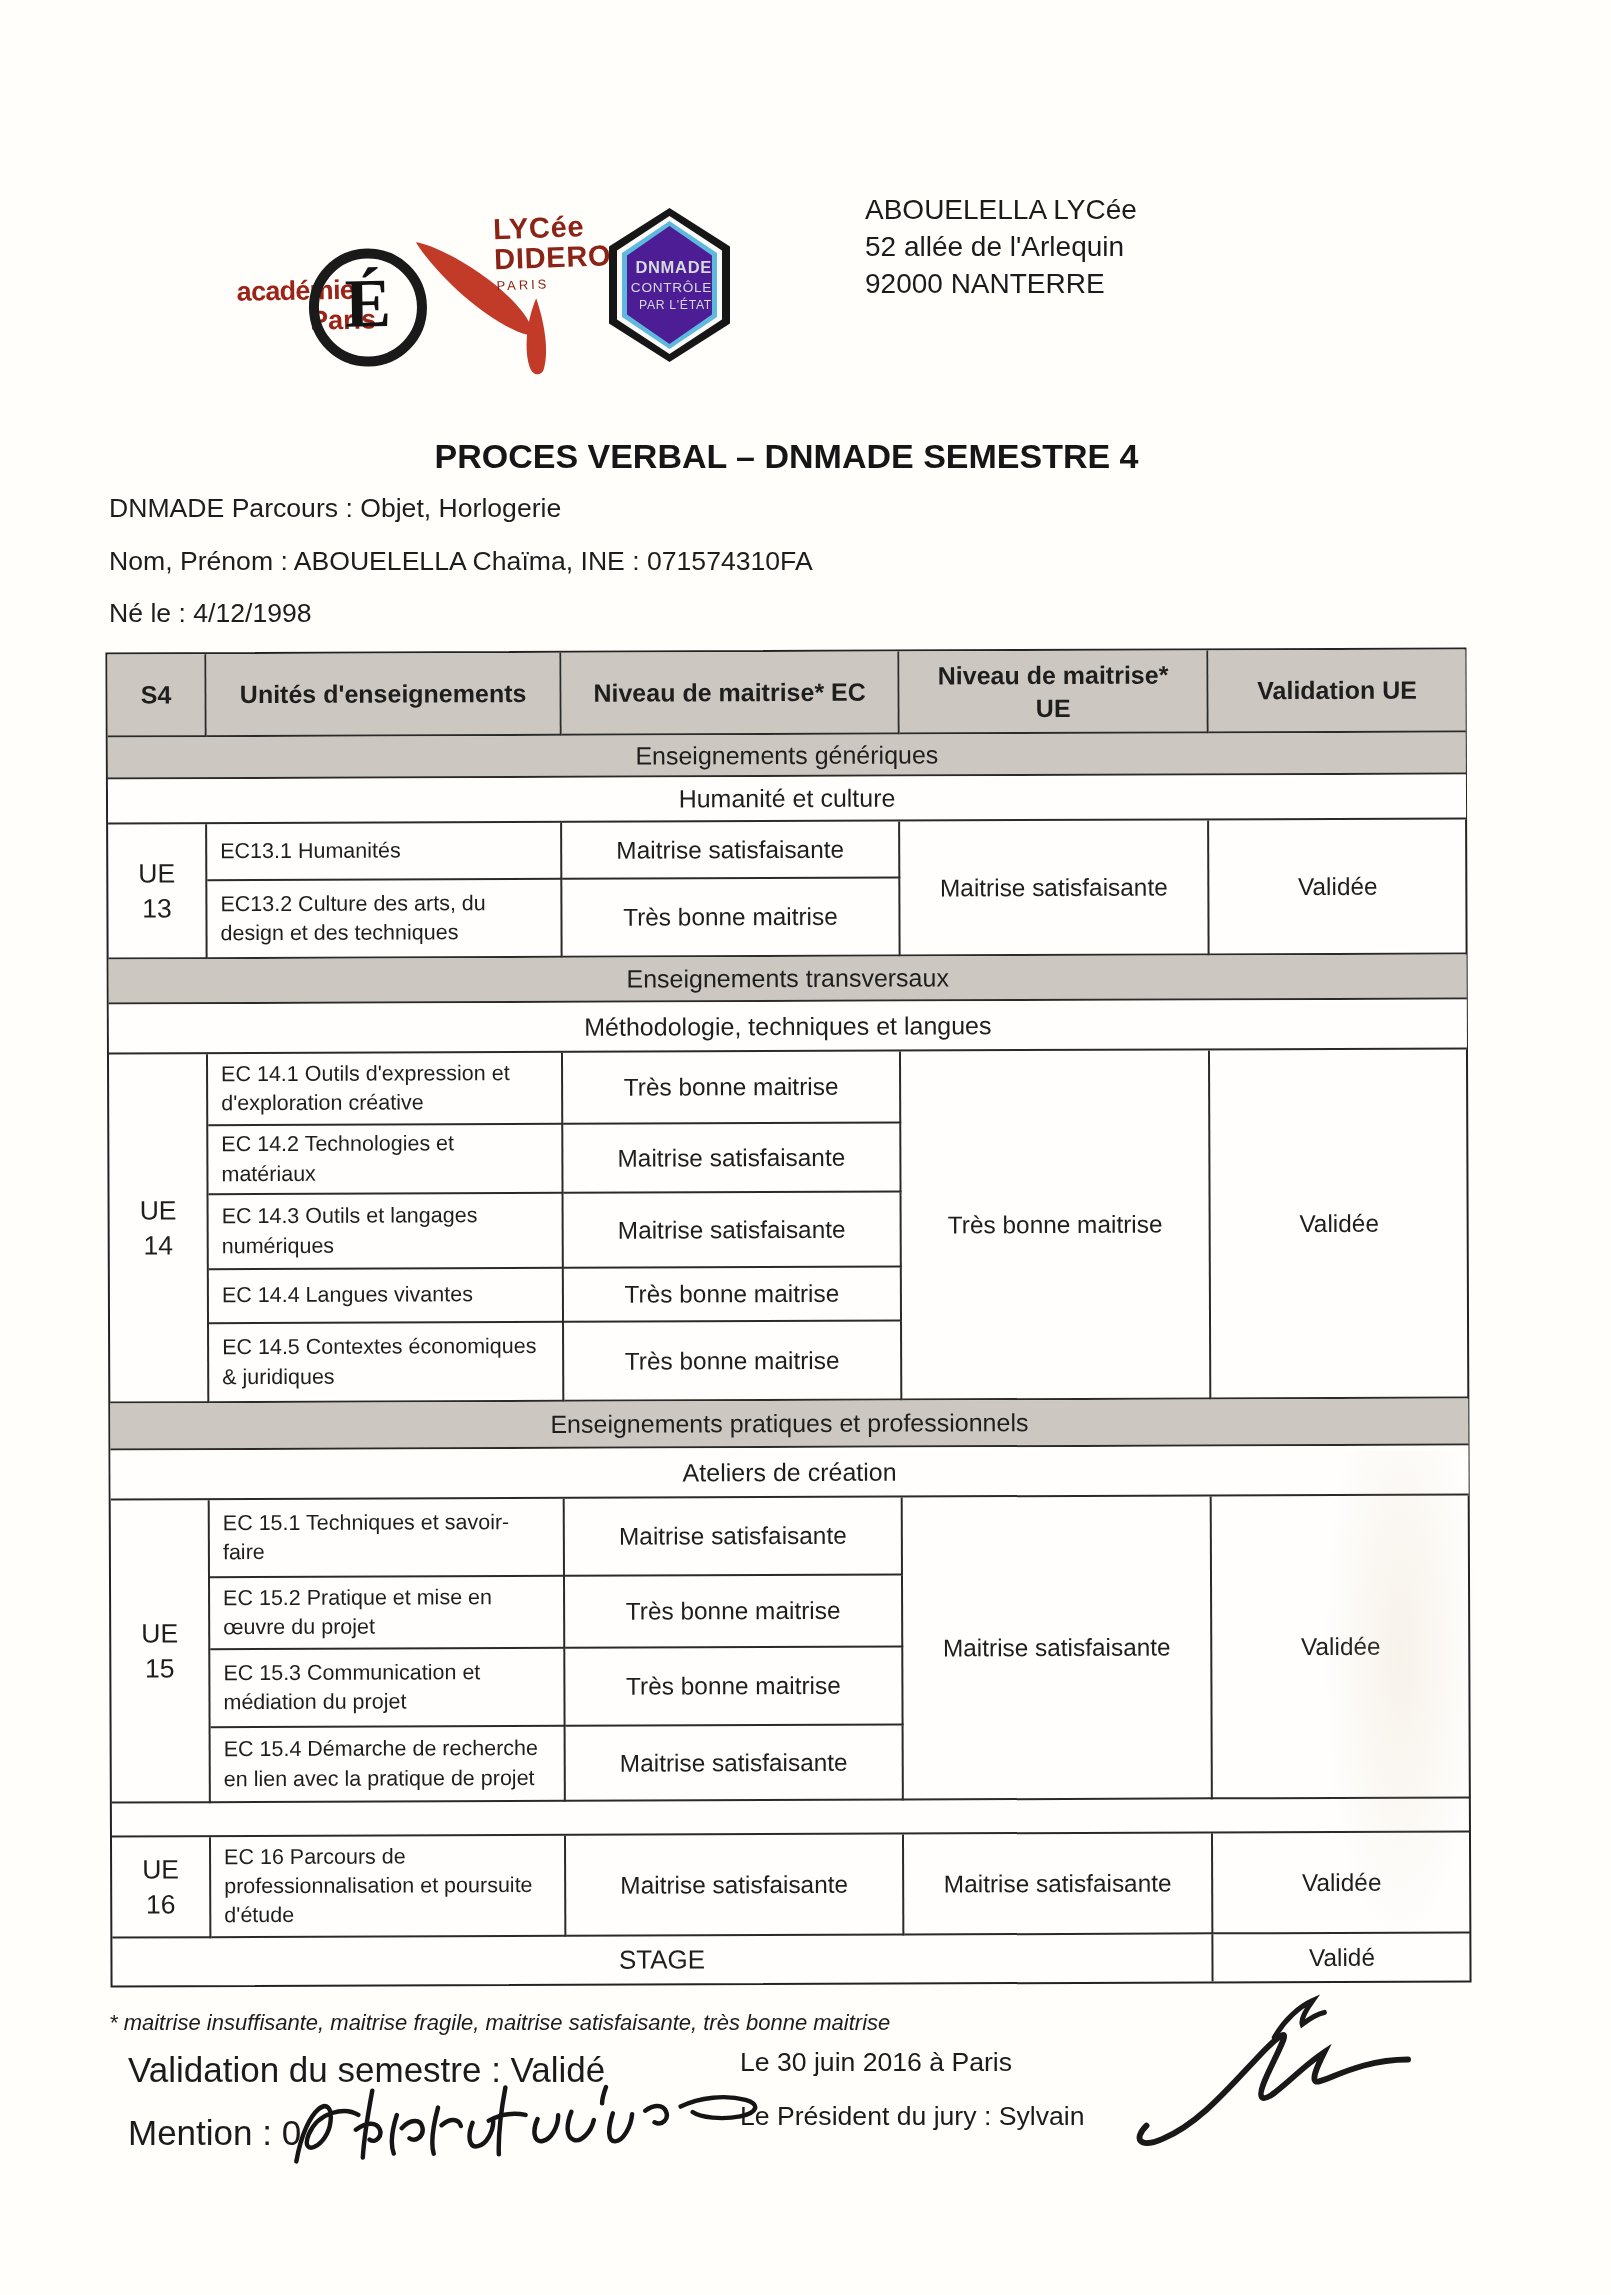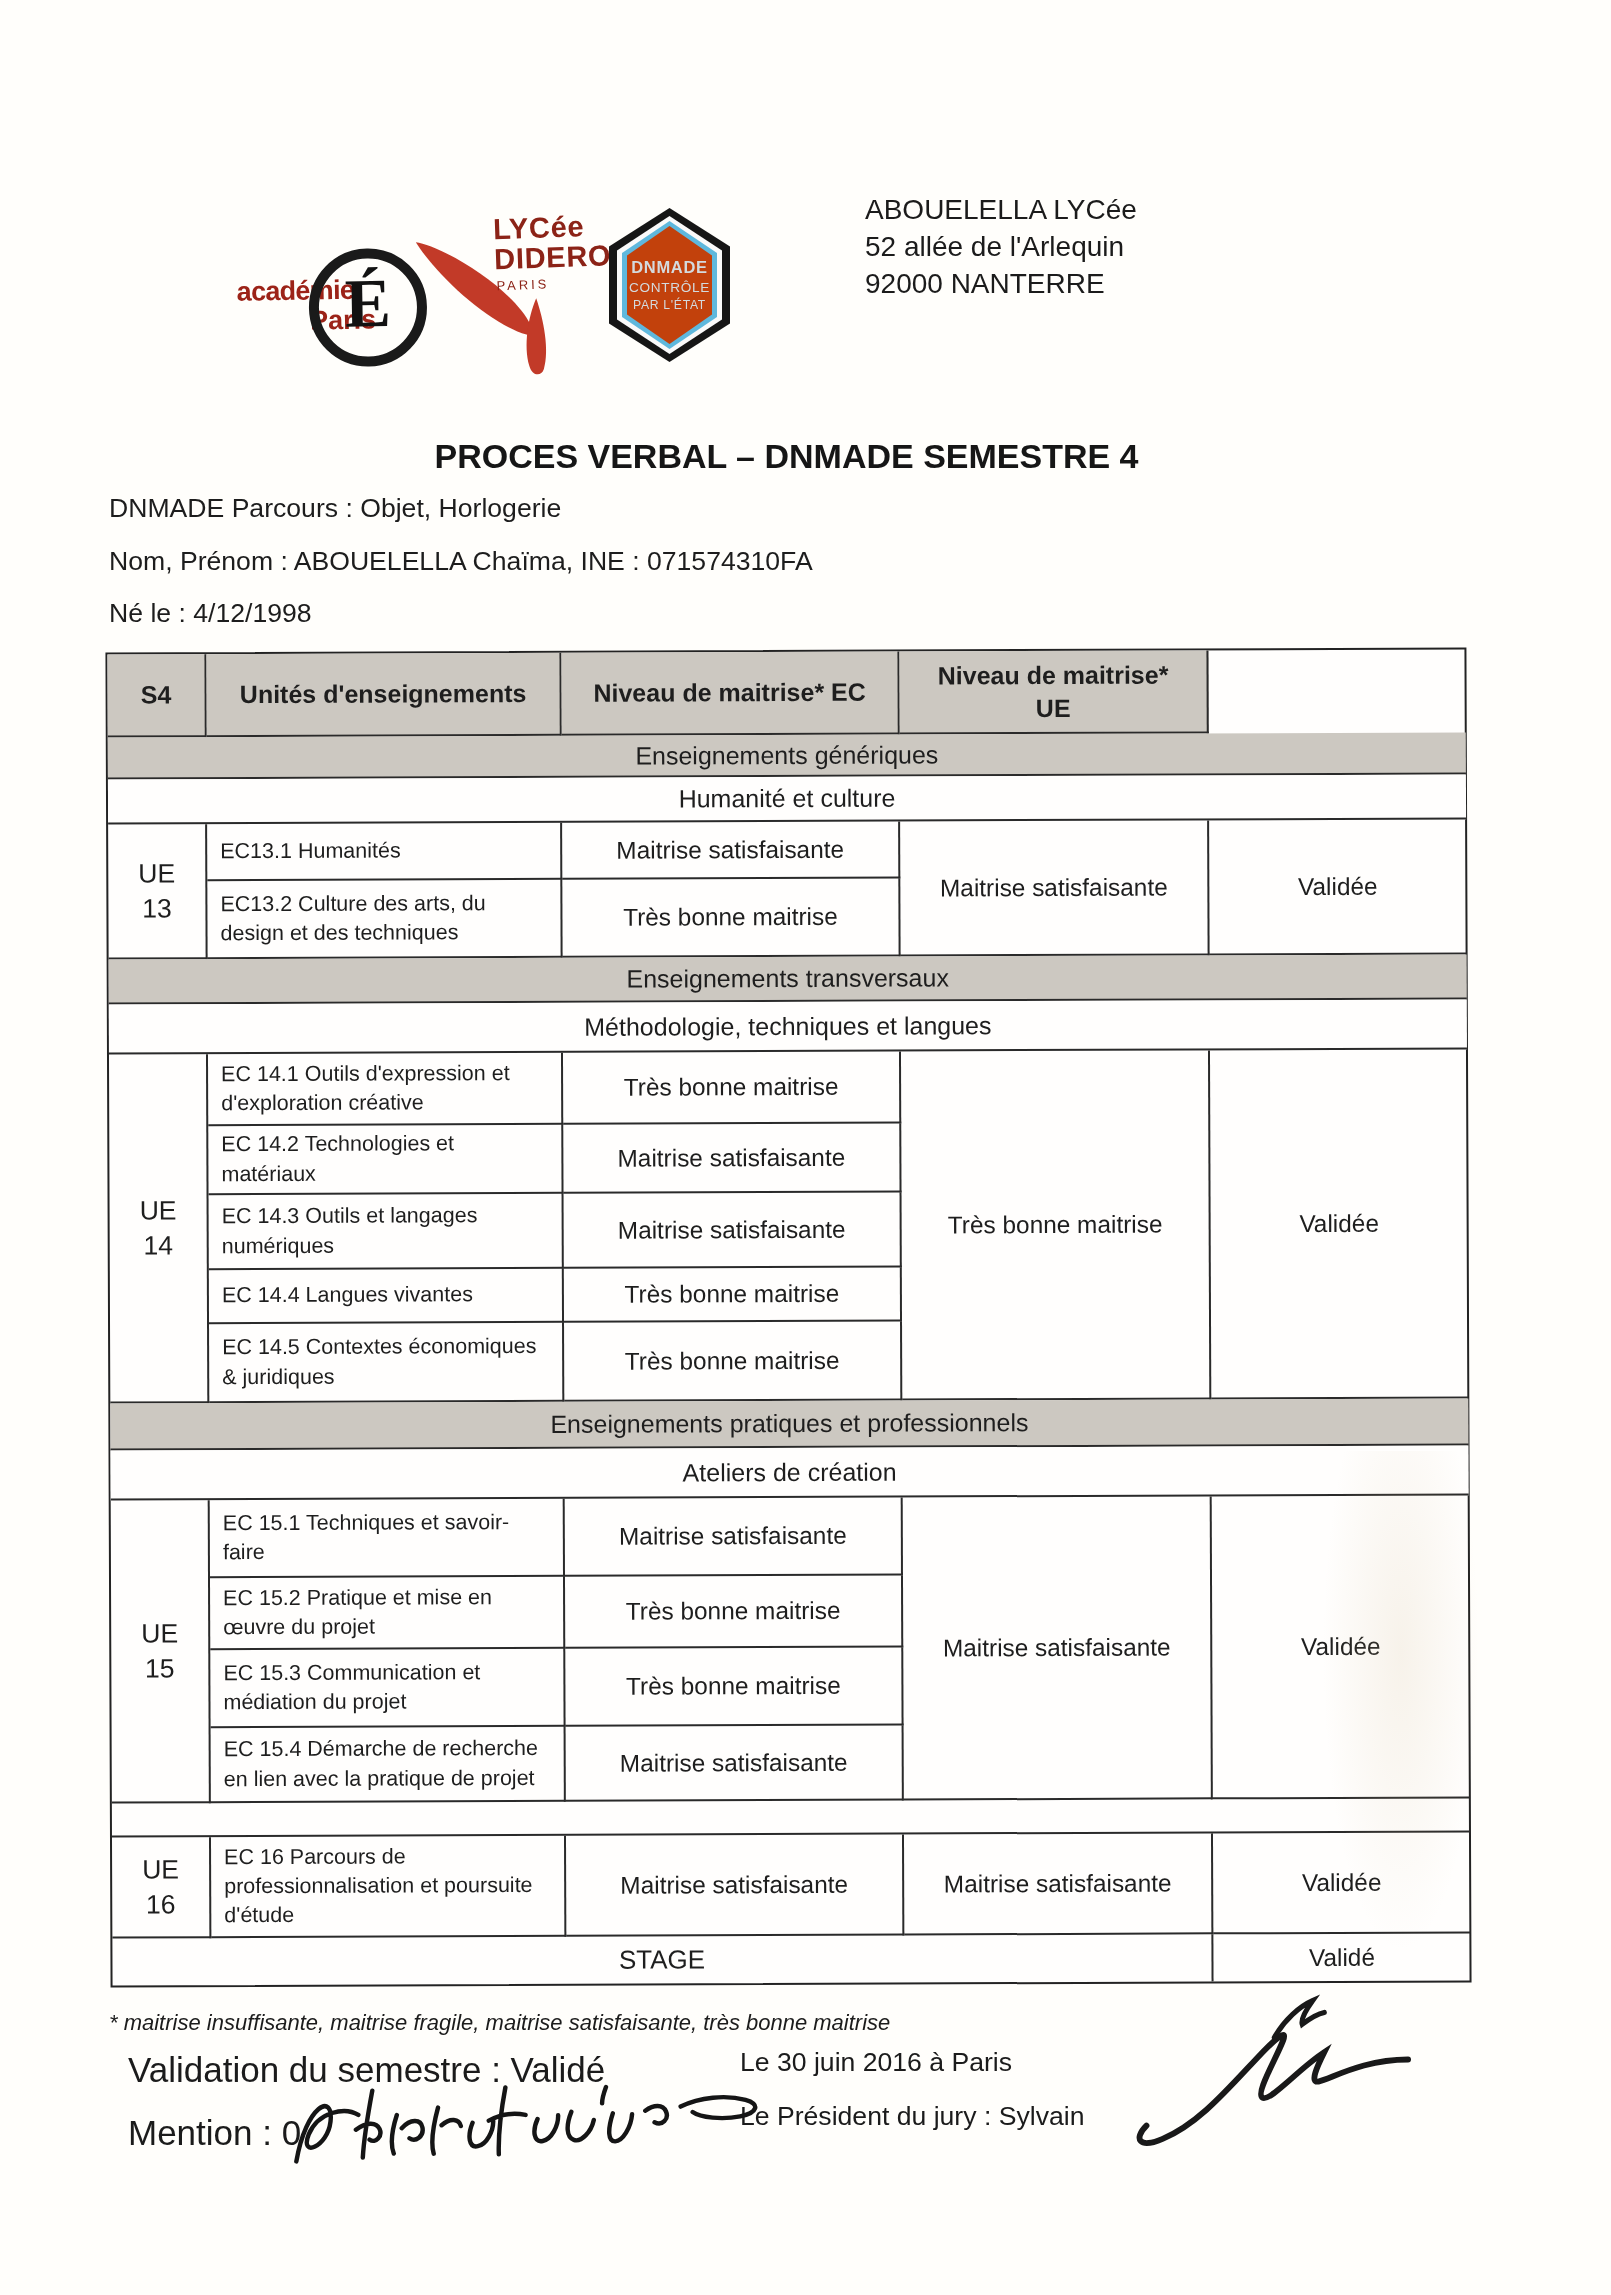--- a/index.html
+++ b/index.html
@@ -19,22 +19,22 @@
   .did-text{position:absolute;left:85px;top:4.3px;color:#8c2317;transform:rotate(-2deg);}
   .did-l1{font-size:29px;font-weight:bold;letter-spacing:0.7px;}
   .did-l2{font-size:29px;font-weight:bold;letter-spacing:0.7px;margin-top:-2.9px;}
   .did-l3{font-size:13px;letter-spacing:2.9px;margin-top:1.4px;margin-left:1.4px;}
 
   .badge{position:absolute;left:609px;top:208px;width:121px;height:154px;}
   .hex{clip-path:polygon(50% 0,100% 25%,100% 75%,50% 100%,0 75%,0 25%);}
   .hex-black{position:absolute;inset:0;background:#161616;}
   .hex-white{position:absolute;inset:8px;background:#fafafa;}
   .hex-blue{position:absolute;inset:13px;background:#5fb8dd;}
-  .hex-dark{position:absolute;inset:18px;background:#c2410c;display:flex;flex-direction:column;
-            align-items:center;justify-content:center;color:#d4dade;text-align:center;}
+  .hex-dark{position:absolute;inset:18px;background:#4c1d95;display:flex;flex-direction:column;
+            align-items:flex-end;justify-content:center;color:#d4dade;text-align:center;}
   .badge-l1{font-size:16.5px;font-weight:bold;letter-spacing:0.7px;}
   .badge-l2{font-size:13.6px;letter-spacing:0.7px;margin-top:3.6px;}
   .badge-l3{font-size:12.2px;letter-spacing:0.7px;margin-top:2.9px;}
 
   .address{position:absolute;left:865px;top:191px;font-size:28px;line-height:1.33;color:#1b1b1b;}
 
   
   .title{position:absolute;left:108px;top:437px;width:1357px;text-align:center;
          font-size:34px;font-weight:bold;color:#161616;}
   .info{position:absolute;left:109px;top:493px;font-size:26.6px;color:#1d1d1d;}
@@ -117,20 +117,21 @@
     <div class="info-line">Né le : 4/12/1998</div>
   </div>
 
   <div class="grid">
 
     <div class="c th" style="grid-area:1/1/2/2">S4</div>
     <div class="c th" style="grid-area:1/2/2/3">Unités d'enseignements</div>
     <div class="c th" style="grid-area:1/3/2/4">Niveau de maitrise* EC</div>
     <div class="c th pre" style="grid-area:1/4/2/5">Niveau de maitrise*
 UE</div>
+    <div class="c th noR" style="grid-area:1/5/2/6">Validation UE</div>
 
     <div class="c band noR" style="grid-area:2/1/3/6">Enseignements génériques</div>
     <div class="c bandw noR" style="grid-area:3/1/4/6">Humanité et culture</div>
 
     <div class="c ue pre" style="grid-area:4/1/6/2">UE
 13</div>
     <div class="c left" style="grid-area:4/2/5/3">EC13.1 Humanités</div>
     <div class="c" style="grid-area:4/3/5/4">Maitrise satisfaisante</div>
     <div class="c" style="grid-area:4/4/6/5">Maitrise satisfaisante</div>
     <div class="c noR" style="grid-area:4/5/6/6">Validée</div>

